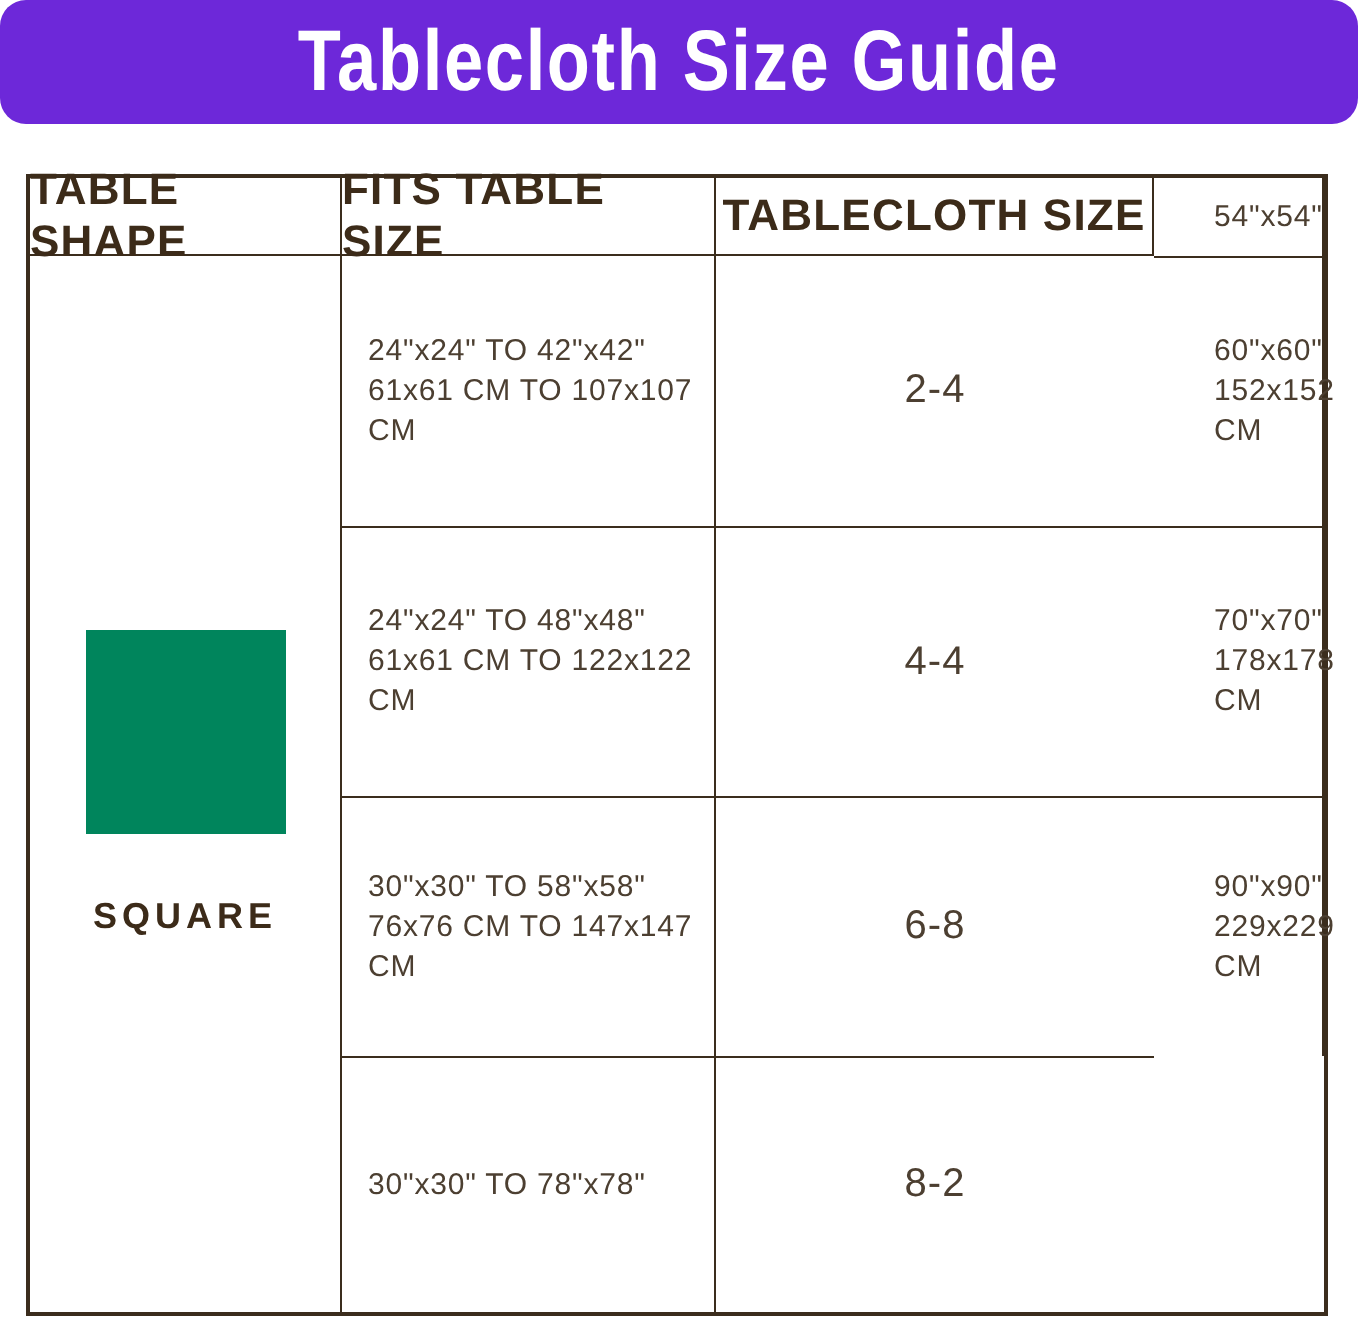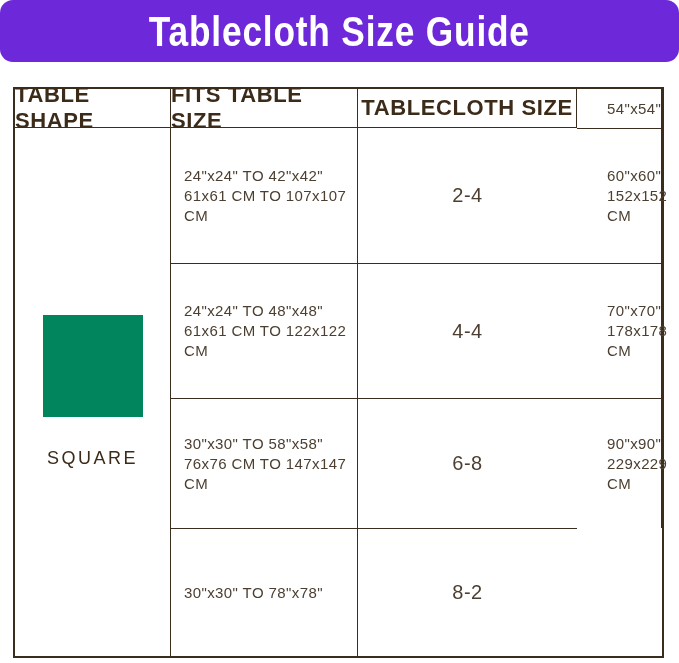--- a/index.html
+++ b/index.html
@@ -53,20 +53,21 @@
     font-size: 22px;
     letter-spacing: 0.6px;
     color: #3C2B19;
   }
 
   .shape-cell {
     grid-column: 1;
     grid-row: 2 / 6;
     align-items: center;
     justify-content: center;
+    font-weight: bold;
   }
   .shape-swatch {
     width: 100px; height: 102px;
     background: #00855C;
   }
   .shape-label {
     margin-top: 31px;
     font-size: 18px;
     letter-spacing: 2.5px;
     color: #3C2B19;

